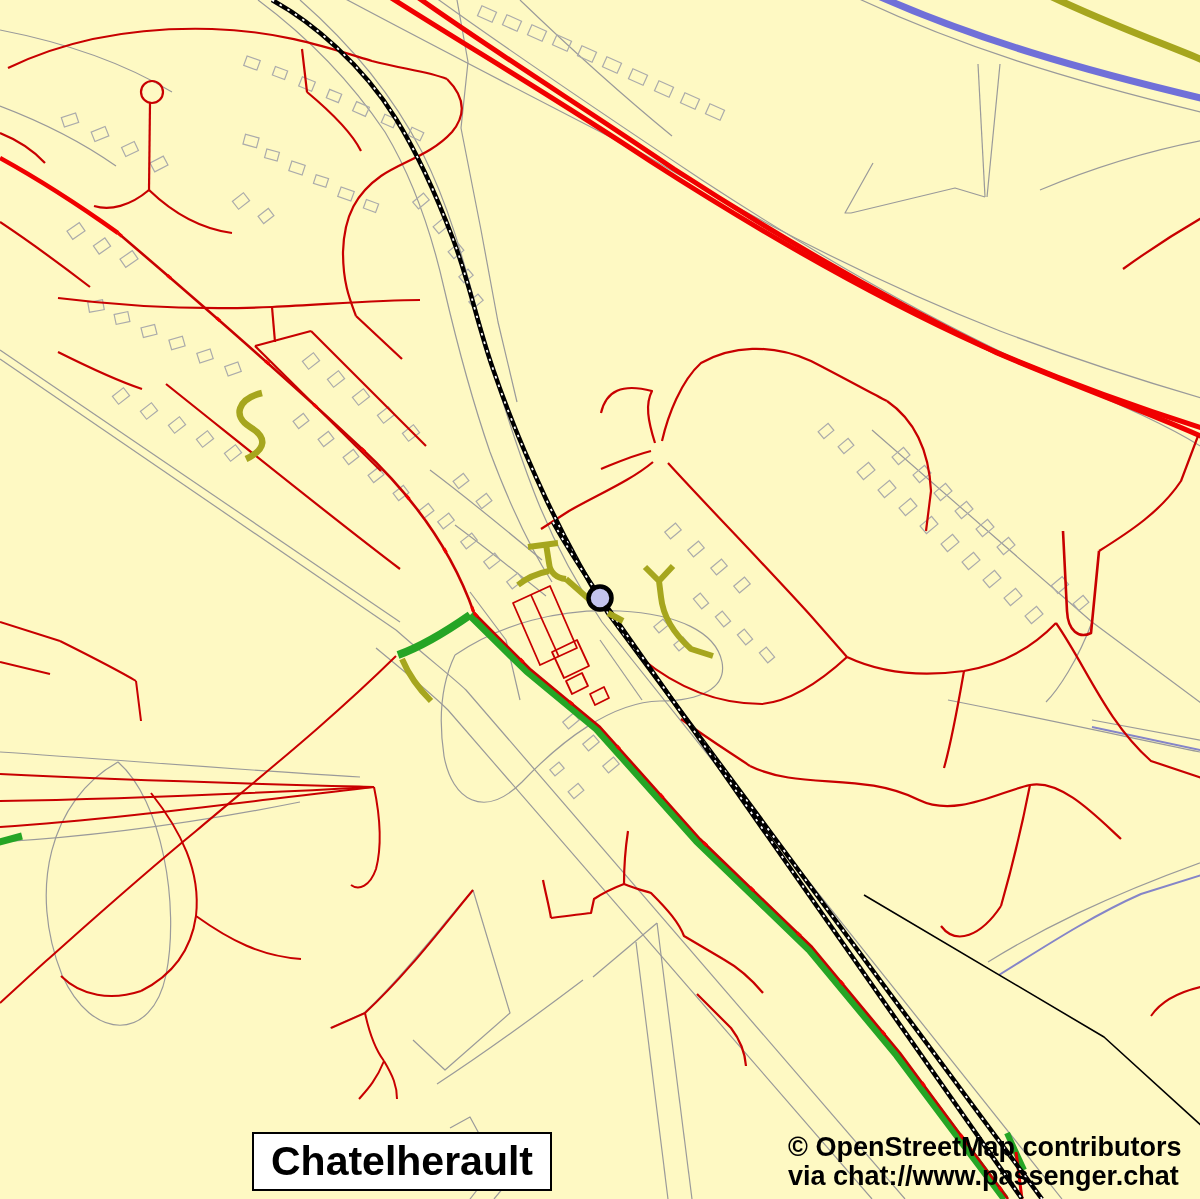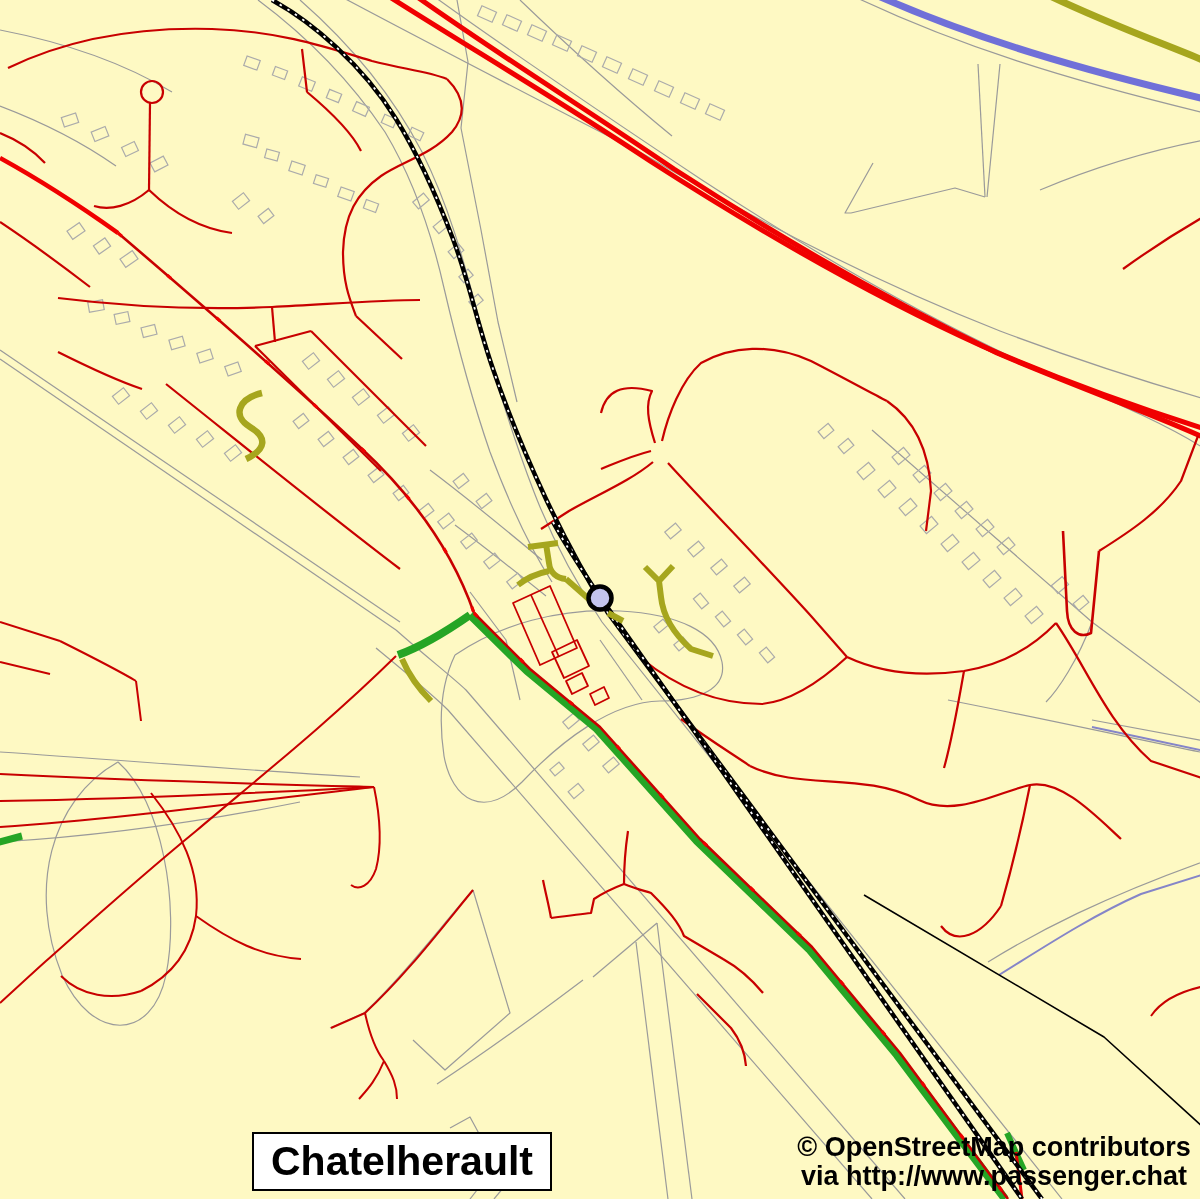--- a/index.html
+++ b/index.html
@@ -4,21 +4,21 @@
 <style>
   html,body{margin:0;padding:0;background:#fff;}
   #stage{position:relative;width:1200px;height:1199px;overflow:hidden;background:#fef9c3;
          font-family:"Liberation Sans", sans-serif;}
   #map-svg{position:absolute;left:0;top:0;}
   #place-label{position:absolute;left:252px;top:1132px;width:296px;height:55px;
 _              background:#fff;}
   #place-label{background:#fff;border:2px solid #000;display:flex;align-items:center;justify-content:center;
                font-weight:bold;font-size:41px;color:#000;letter-spacing:0px;}
   #attribution{position:absolute;left:788px;top:1133px;width:412px;color:#000;
-               font-weight:bold;font-size:27px;line-height:29px;white-space:nowrap;text-align:center;}
+               font-weight:bold;font-size:27px;line-height:29px;white-space:nowrap;}
 </style>
 </head>
 <body>
 
 <div id="stage">
   <svg id="map-svg" width="1200" height="1199" viewBox="0 0 1200 1199">
       <path d="M0,350 L400,622" stroke="#9a9a9a" stroke-width="1.2" fill="none" stroke-linecap="butt" stroke-linejoin="round"></path>
       <path d="M0,359 L396,630" stroke="#9a9a9a" stroke-width="1.2" fill="none" stroke-linecap="butt" stroke-linejoin="round"></path>
       <path d="M396,630 C430,660 450,675 466,690 L905,1199" stroke="#9a9a9a" stroke-width="1.2" fill="none" stroke-linecap="butt" stroke-linejoin="round"></path>
       <path d="M376,648 C410,676 432,694 448,710 L872,1199" stroke="#9a9a9a" stroke-width="1.2" fill="none" stroke-linecap="butt" stroke-linejoin="round"></path>
@@ -247,15 +247,15 @@
       <path d="M402,659 C408,673 419,689 431,701" stroke="#a6a61e" stroke-width="6" fill="none" stroke-linecap="butt" stroke-linejoin="round"></path>
       <circle cx="600" cy="598" r="11.5" fill="#c4c4ee" stroke="#000000" stroke-width="4.5"></circle>
     </svg>
 
   <div id="place-label">
     <span>Chatelherault</span>
   </div>
 
   <div id="attribution">
     <div>© OpenStreetMap contributors</div>
-    <div>via http://www.passenger.chat</div>
+    <div>via chat://www.passenger.chat</div>
   </div>
 </div>
 
 </body></html>

